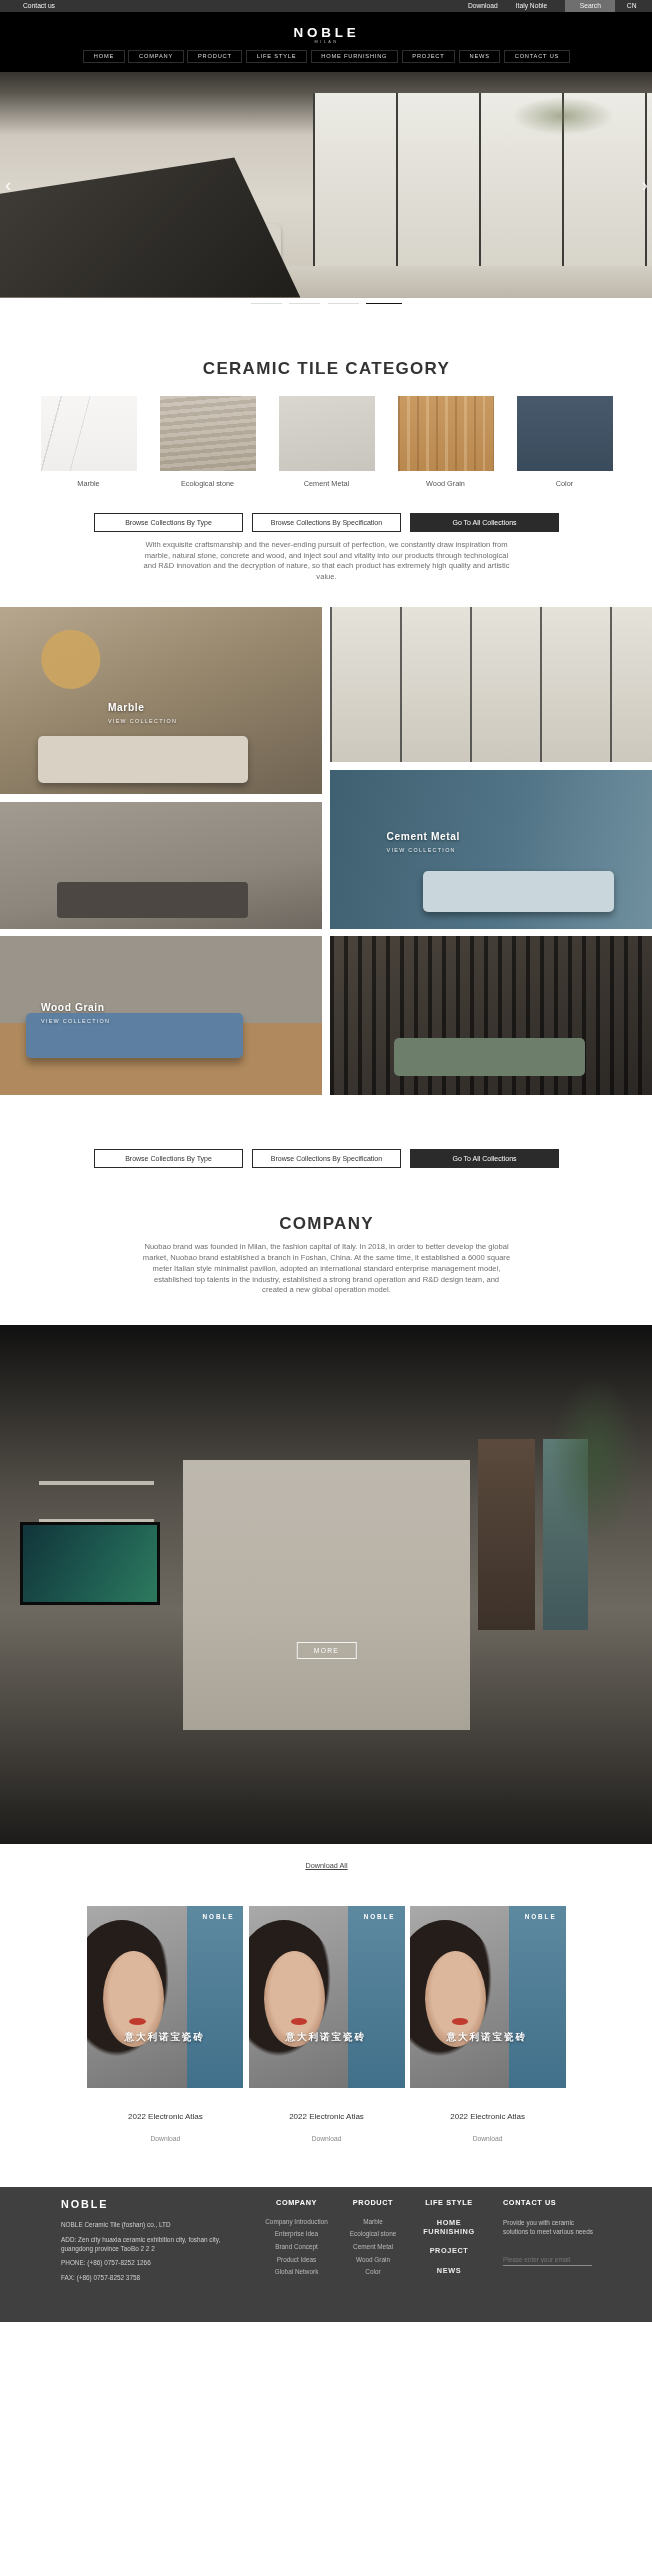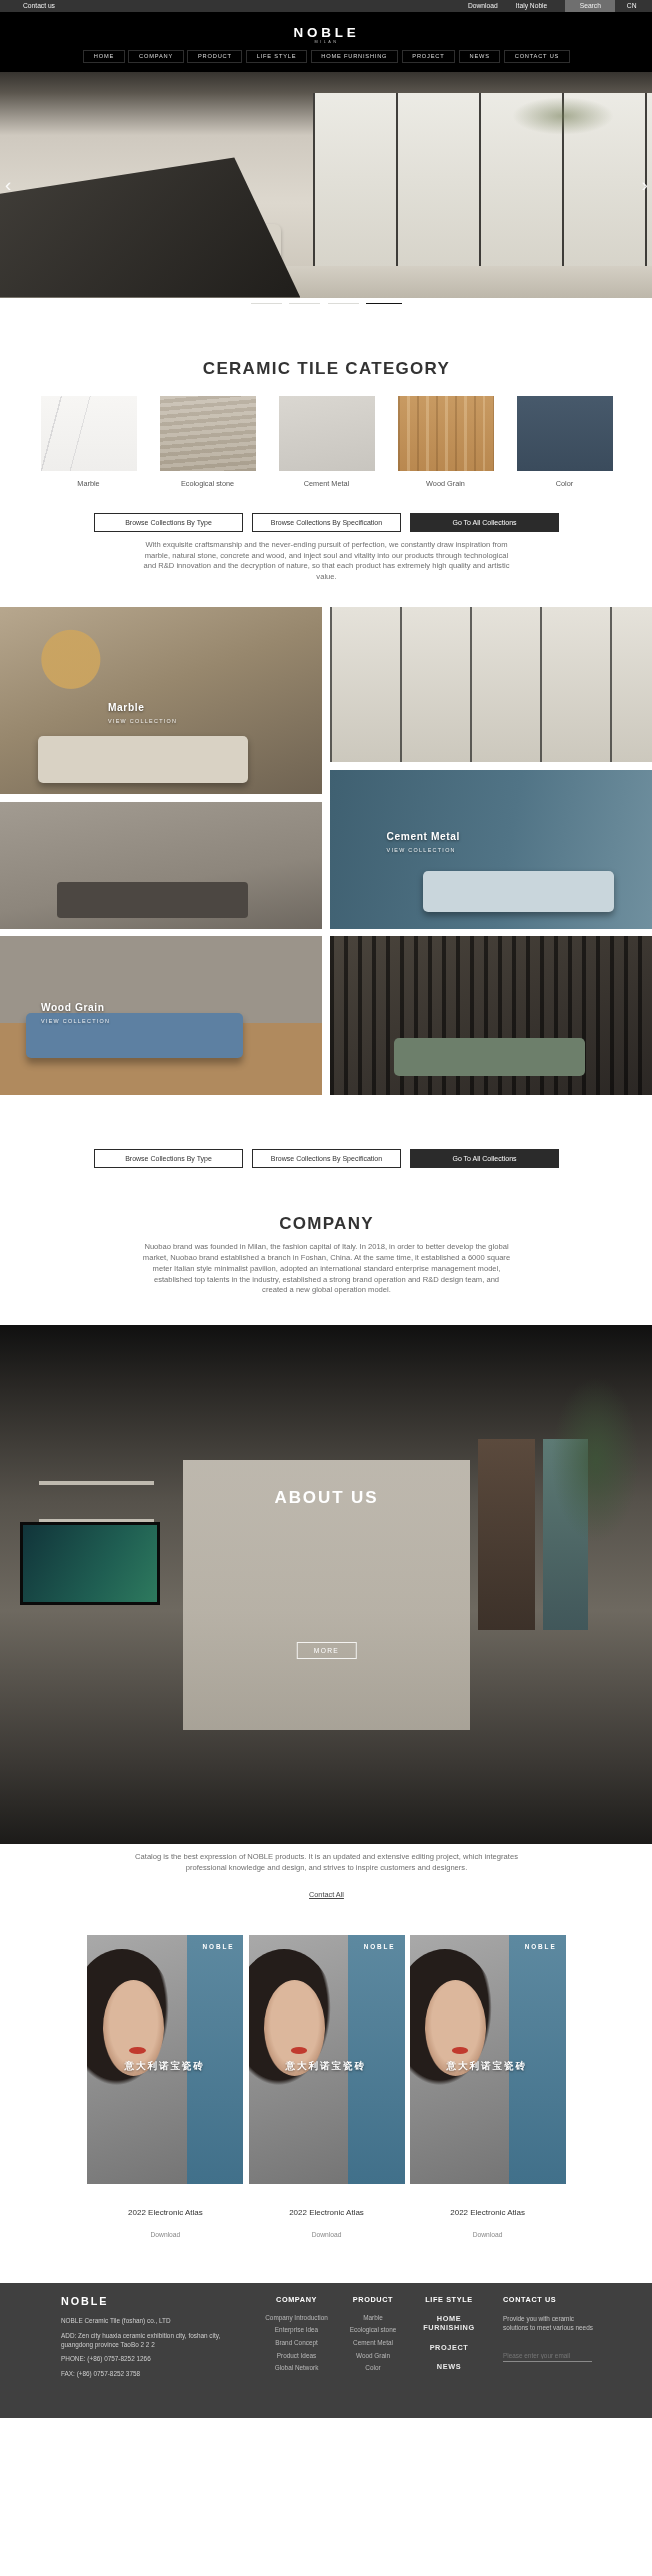--- a/index.html
+++ b/index.html
@@ -120,21 +120,21 @@
   .about-title { position:absolute; top:163px; width:100%; text-align:center; color:#fff; font-size:17px; font-weight:bold; letter-spacing:1.9px; }
   .about-tagline { position:absolute; top:254px; width:100%; text-align:center; color:#fff; font-size:9.6px; line-height:19px; text-shadow:0 0.6px 3.2px rgba(0,0,0,.6); }
   .about-more { position:absolute; top:317px; left:50%; transform:translateX(-50%); border:0.6px solid rgba(255,255,255,.85);
                 color:#fff; font-size:6.7px; letter-spacing:1.3px; padding:3.8px 16.6px; cursor:pointer; }
 
   
   .cl-title { margin-top:61px; }
   .cl-para { margin-top:7.6px; width:395px; }
   .discover { display:block; text-align:center; margin-top:16.6px; font-size:7.3px; color:#444; text-decoration:underline; cursor:pointer; }
   .covers { display:flex; justify-content:center; gap:5.1px; margin-top:36px; }
-  .cover { position:relative; width:156px; height:249px; overflow:hidden; cursor:pointer;
+  .cover { position:relative; width:156px; height:182px; overflow:hidden; cursor:pointer;
            background:linear-gradient(160deg,#a9a9a9,#717171); }
   .cover .panel { position:absolute; right:0; top:0; width:36%; height:100%; background:linear-gradient(#5d89a0,#41708a); }
   .cover .hair { position:absolute; left:-19px; top:14px; width:108px; height:147px; border-radius:50%;
                  background:radial-gradient(ellipse at 45% 40%, #241d1a 58%, transparent 62%); }
   .cover .face { position:absolute; left:15.3px; top:45px; width:61px; height:96px; border-radius:50%;
                  background:radial-gradient(ellipse at 50% 45%, #dcb79c 55%, #c49a7e 70%, transparent 74%); }
   .cover .lips { position:absolute; left:42px; top:112px; width:16.6px; height:7px; border-radius:50%; background:#c13a2e; }
   .cover .brand { position:absolute; right:9px; top:7.6px; color:#fff; font-size:6.4px; letter-spacing:1.9px; font-weight:bold; }
   .cover .cjk { position:absolute; left:37px; top:125px; width:108px; color:#fff; font-size:9.6px; font-weight:bold; letter-spacing:1.9px; text-shadow:0 0.6px 2.5px rgba(0,0,0,.5); }
   .cover-captions, .cover-downloads { display:flex; justify-content:center; gap:5.1px; }
@@ -293,27 +293,25 @@
   <p class="sec-para co-para">Nuobao brand was founded in Milan, the fashion capital of Italy. In 2018, in order to better develop the global market, Nuobao brand established a branch in Foshan, China. At the same time, it established a 6000 square meter Italian style minimalist pavilion, adopted an international standard enterprise management model, established top talents in the industry, established a strong brand operation and R&amp;D design team, and created a new global operation model.</p>
 </div>
 
 <div class="about">
   <div class="about-wall"></div>
   <div class="about-shelf"></div>
   <div class="about-tv"></div>
   <div class="about-door"></div>
   <div class="about-door2"></div>
   <div class="about-plant"></div>
-  <div class="about-title">ABOUT US</div>
   <div class="about-more">MORE</div>
 </div>
 
 <div>
-  <p class="sec-para cl-para">Catalog is the best expression of NOBLE products. It is an updated and extensive editing project, which integrates professional knowledge and design, and strives to inspire customers and designers.</p>
-  <span class="discover">Contact All</span>
+  <span class="discover">Download All</span>
 
   <div class="covers">
     <div class="cover">
       <div class="panel"></div>
       <div class="hair"></div>
       <div class="face"></div>
       <div class="lips"></div>
       <div class="brand">NOBLE</div>
       <div class="cjk">意大利诺宝瓷砖</div>
     </div>

